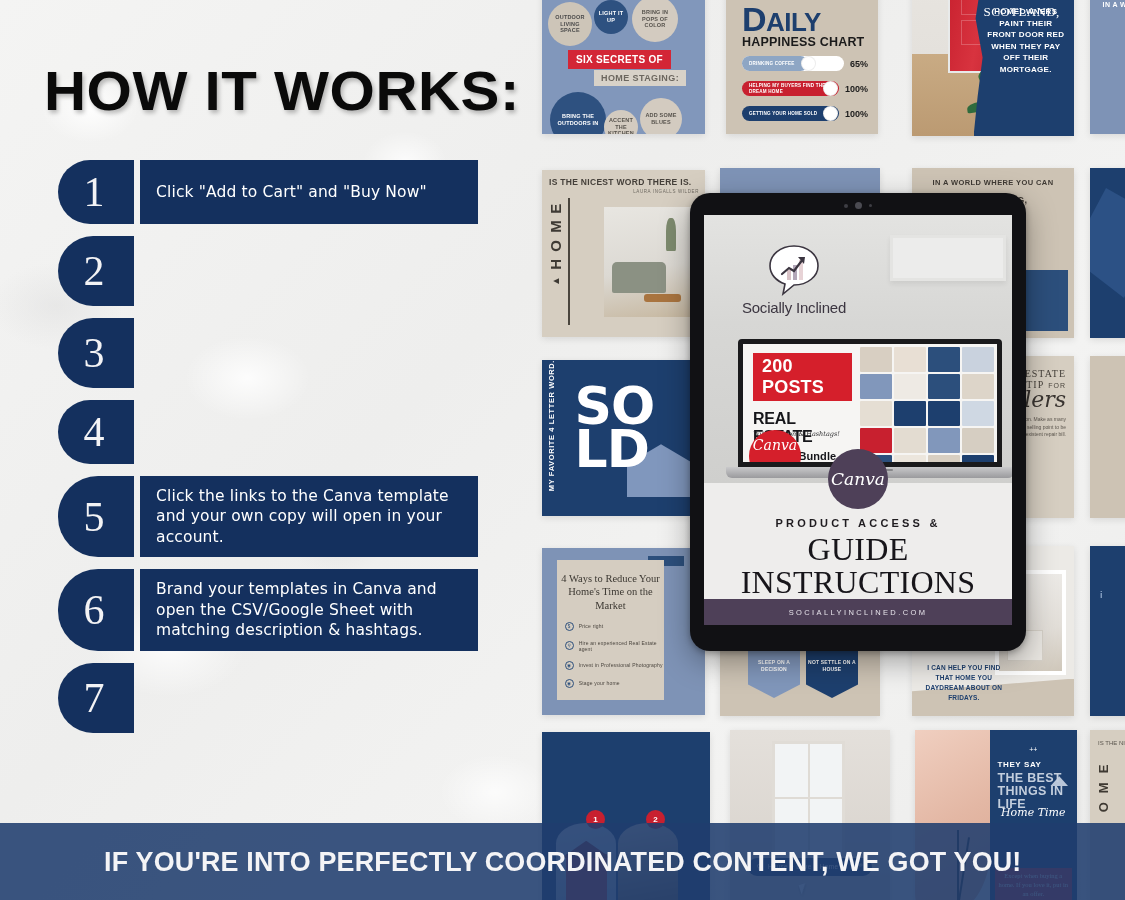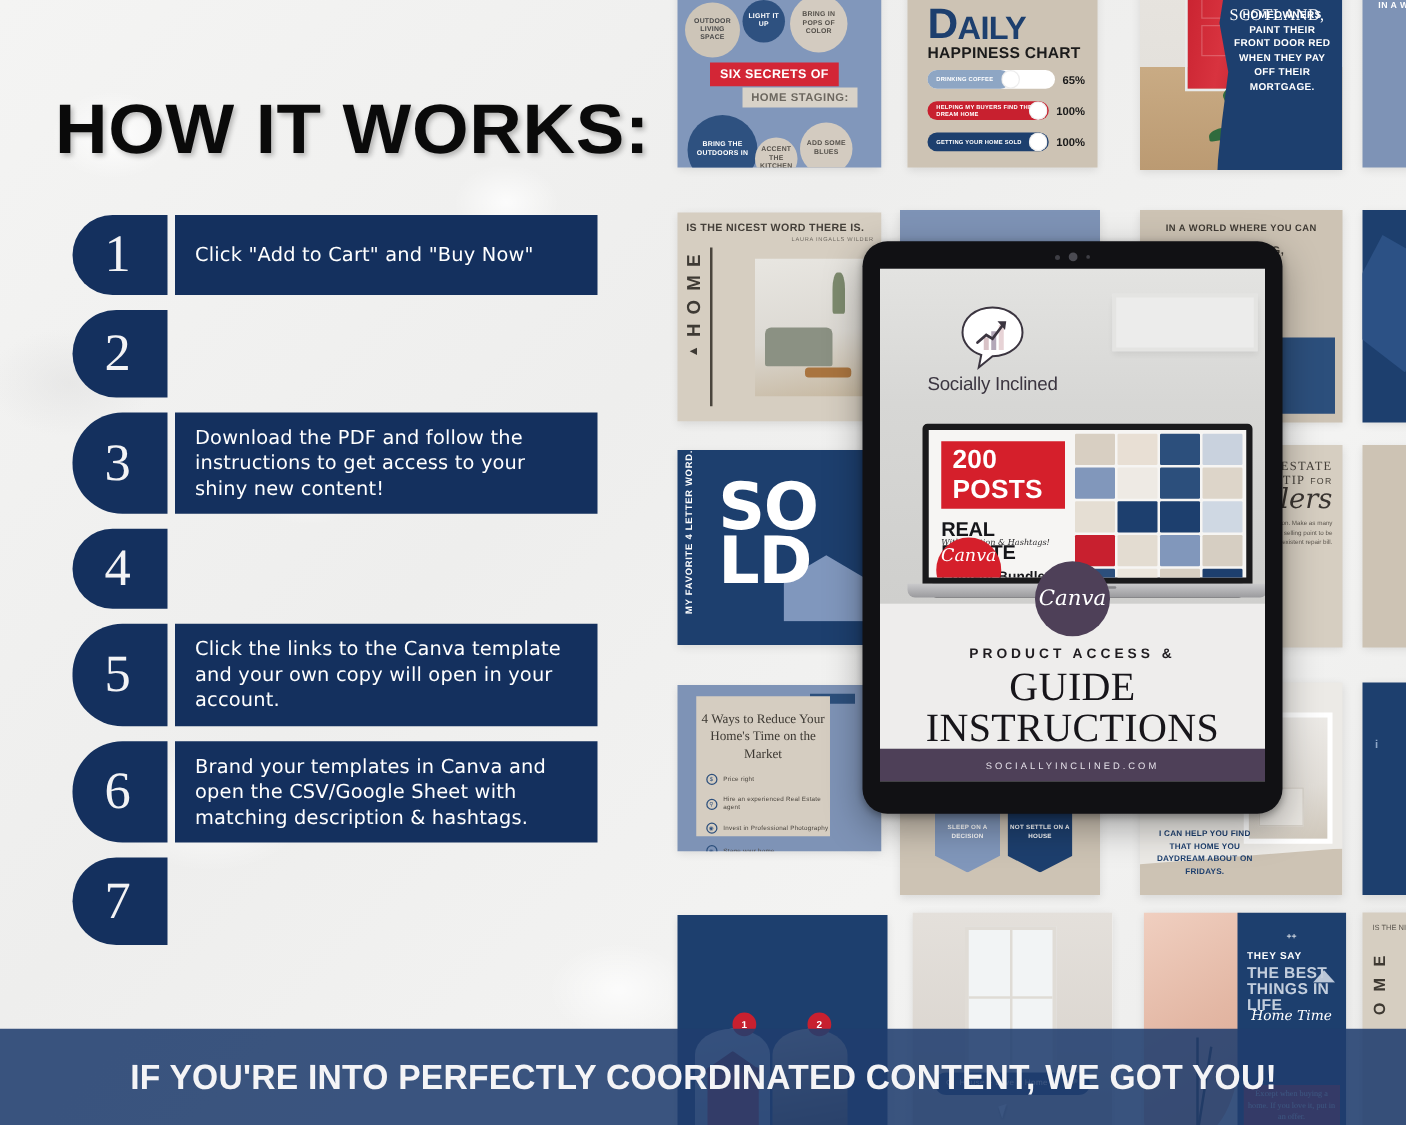--- a/index.html
+++ b/index.html
@@ -29,21 +29,21 @@
       radial-gradient(ellipse 110px 70px at 15% 72%, rgba(255,255,255,.8), rgba(255,255,255,0) 70%),
       radial-gradient(ellipse 80px 54px at 44% 88%, rgba(255,255,255,.75), rgba(255,255,255,0) 70%),
       radial-gradient(ellipse 70px 50px at 30% 60%, rgba(224,224,224,.55), rgba(224,224,224,0) 70%),
       radial-gradient(ellipse 95px 62px at 5% 34%, rgba(222,222,222,.5), rgba(222,222,222,0) 70%),
       linear-gradient(135deg, #f4f4f3 0%, #eeeeed 40%, #f3f3f2 70%, #ebebea 100%);
   }
 
   
   #left-panel {
     position: absolute;
-    left: 0; top: 12px;
+    left: 0; top: 0;
     width: 540px; height: 656px;
     z-index: 5;
   }
 
   #page-title {
     position: absolute;
     left: 44px;
     top: 58px;
     font-size: 56px;
     font-weight: 700;
@@ -575,21 +575,21 @@
   }
   #lp-left {
     width: 46%;
     padding: 9px 8px 0 10px;
   }
   #lp-badge {
     display: inline-block;
     background: #d51f2b;
     color: #fff;
     font-weight: 700;
-    font-size: 21px;
+    font-size: 18px;
     padding: 3px 9px;
     letter-spacing: .2px;
   }
   #lp-h1 {
     margin-top: 9px;
     font-size: 16px; font-weight: 700; color: #16161a;
     letter-spacing: -.2px;
   }
   #lp-h2 {
     margin-top: 4px;
@@ -854,21 +854,21 @@
           <span class="rt-h">TIP</span>
           <span style="font-size:7px; color:#4a453d; letter-spacing:1px;">FOR</span>
         </div>
         <div class="rt-script">sellers</div>
         <div class="rt-body">Beat the competition with condition. Make as many repairs as you can. It's a far better selling point to be able to advertise with a low or non-existent repair bill.</div>
       </div>
     </div>
 
     <div class="tile t-tan" style="left:550px; top:356px; width:120px; height:162px;"></div>
 
-    <div class="tile t-stone" style="left:2px; top:548px; width:163px; height:133px;text-decoration:underline;">
+    <div class="tile t-stone" style="left:2px; top:548px; width:163px; height:167px;text-decoration:underline;">
       <div class="fw-clip"></div>
       <div class="fw-paper">
         <div class="fw-title">4 Ways to Reduce Your Home's Time on the Market</div>
         <div class="fw-item">
           <span class="fw-ico">$</span>
           <span>Price right</span>
         </div>
         <div class="fw-item">
           <span class="fw-ico">⚲</span>
           <span>Hire an experienced Real Estate agent</span>
@@ -1036,21 +1036,20 @@
         <div class="step-badge">1</div>
         <div class="step-box">Click "Add to Cart" and "Buy Now"</div>
       </div>
 
       <div class="step-row h2">
         <div class="step-badge">2</div>
       </div>
 
       <div class="step-row h3">
         <div class="step-badge">3</div>
-        <div class="step-box">Download the PDF and follow the instructions to get access to your shiny new content!</div>
       </div>
 
       <div class="step-row h1">
         <div class="step-badge">4</div>
       </div>
 
       <div class="step-row h3">
         <div class="step-badge">5</div>
         <div class="step-box">Click the links to the Canva template and your own copy will open in your account.</div>
       </div>

